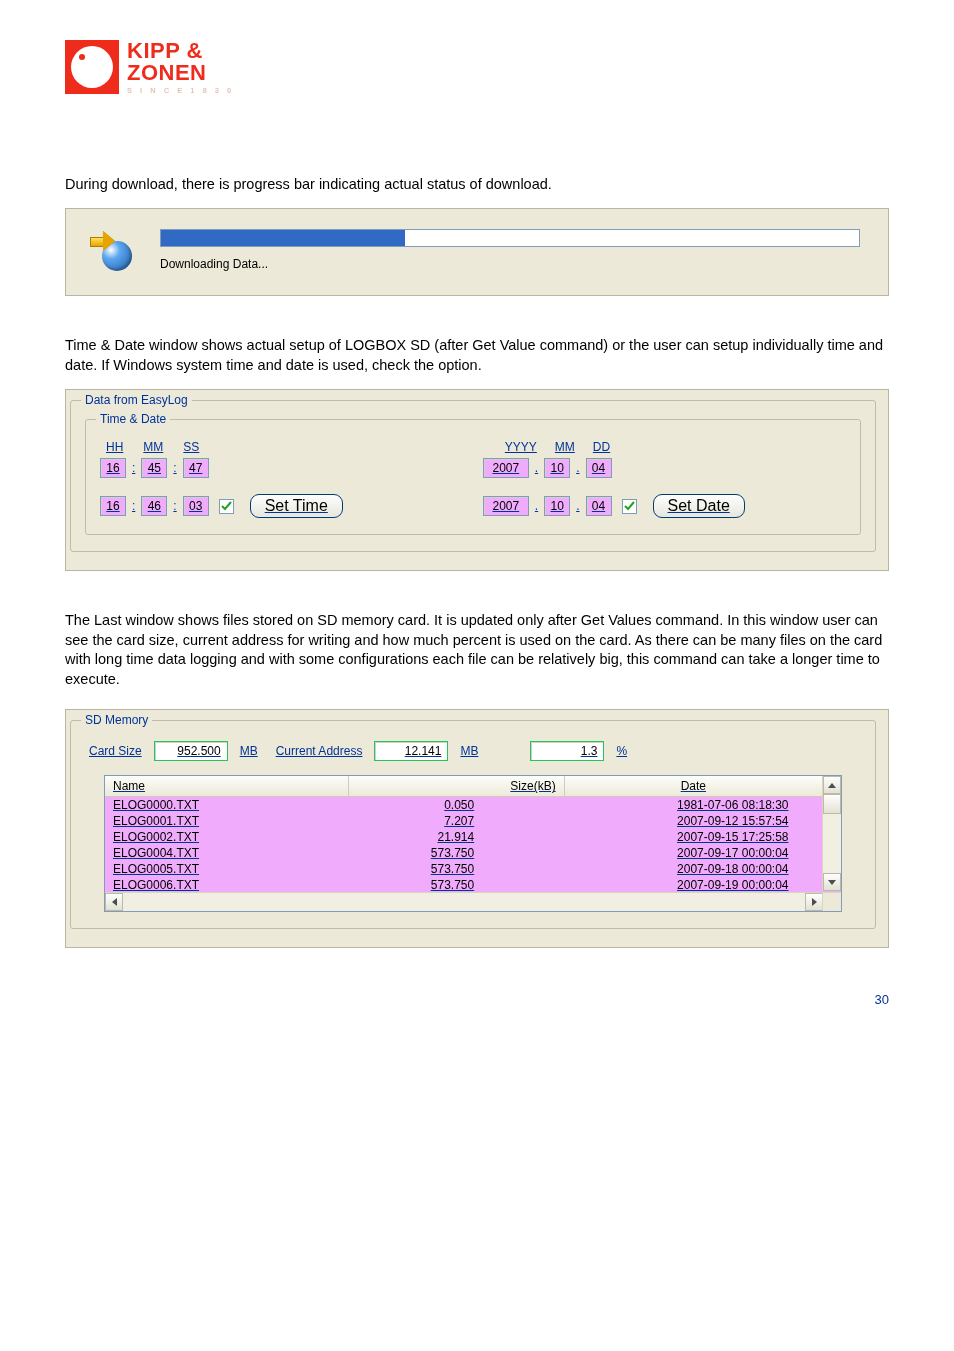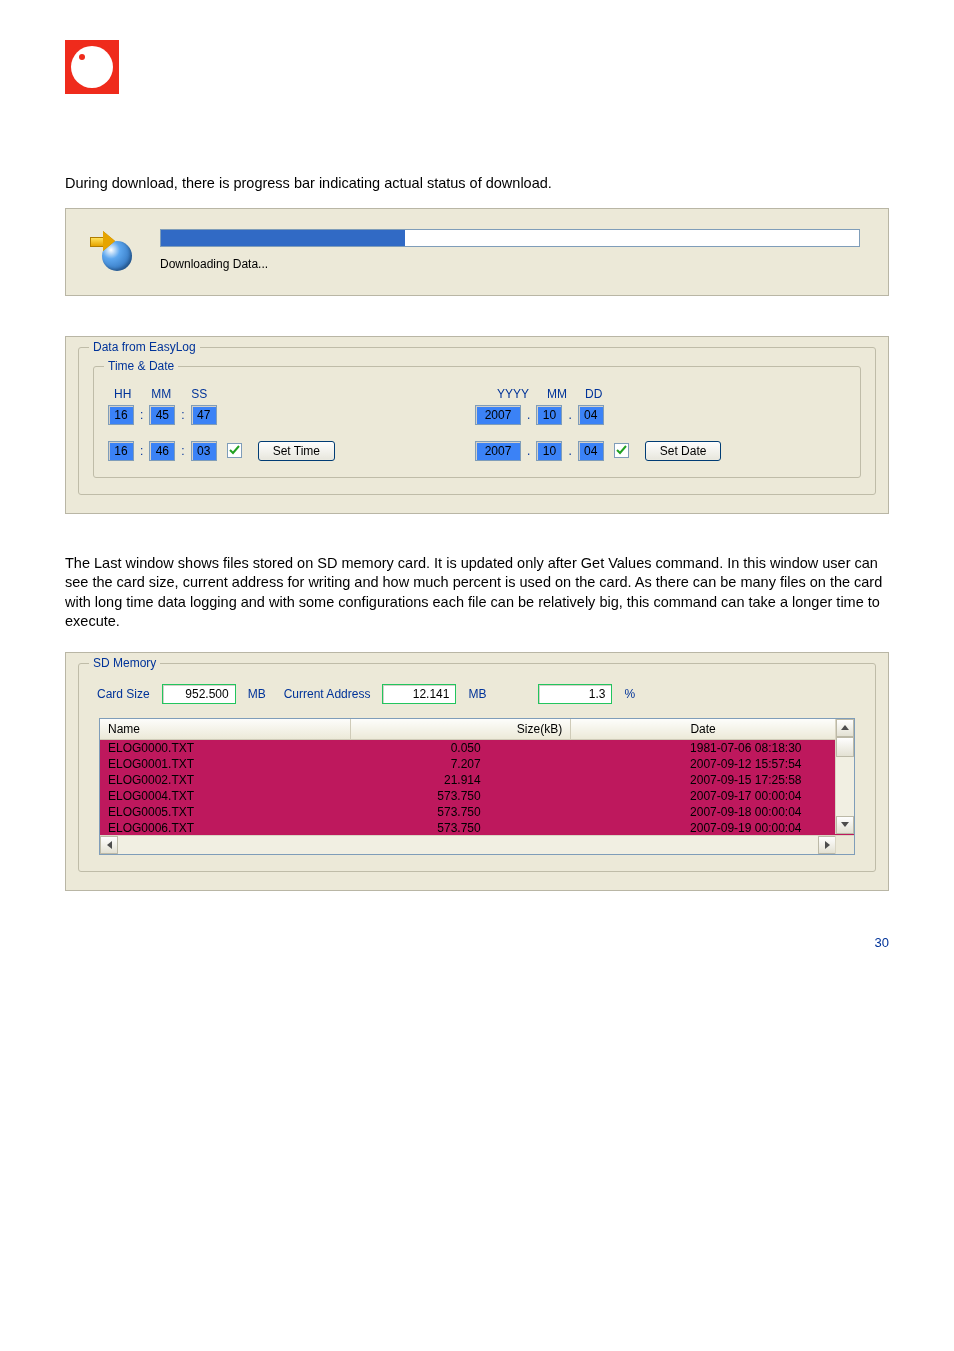--- a/index.html
+++ b/index.html
@@ -174,21 +174,22 @@
   .group > .legend {
     position: absolute;
     top: -8px;
     left: 10px;
     background: #ece9d8;
     padding: 0 4px;
     color: #003399;
     font-size: 12px;
   }
   .group-outer {
-    padding: 10px 12px 18px 12px;
+    padding: 10px 12px 18px 4px;
+    text-decoration: underline;
   }
   .inner-group {
     margin-top: 4px;
   }
 
   .td-row {
     display: flex;
     justify-content: flex-start;
     gap: 140px;
     margin-top: 6px;
@@ -204,21 +205,21 @@
   }
   .hdrs.date { gap: 18px; }
   .hdrs.date span:first-child { width: 48px; text-align: right; }
   .fieldrow {
     display: flex;
     align-items: center;
     gap: 6px;
   }
   .numbox, .yearbox {
     border: 1px solid #7f9db9;
-    background: #3b82f6;
+    background: #f0abfc;
     color: #000;
     font-family: Tahoma, sans-serif;
     font-size: 12px;
     width: 24px;
     height: 18px;
     text-align: center;
     line-height: 18px;
     box-shadow: inset 1px 1px 0 #d4d0c8;
   }
   .yearbox { width: 44px; }
@@ -233,24 +234,24 @@
     display: inline-flex;
     align-items: center;
     justify-content: center;
     margin-left: 4px;
     margin-right: 10px;
   }
   .chk svg { display: block; }
   .btn {
     border: 1px solid #003c74;
     background: linear-gradient(#fefefe, #e7e6dc);
-    border-radius: 3px;
+    border-radius: 9px;
     color: #000;
     font-family: Tahoma, sans-serif;
-    font-size: 12px;
+    font-size: 16px;
     padding: 2px 14px;
     box-shadow: inset 0 0 1px #fff;
   }
 
   
   .sdtop {
     display: flex;
     align-items: center;
     gap: 12px;
     margin: 6px 4px 14px 4px;
@@ -266,22 +267,22 @@
     width: 66px;
     height: 18px;
     text-align: right;
     line-height: 18px;
     padding-right: 6px;
     box-shadow: inset 1px 1px 0 #d4d0c8;
   }
 
   .listwrap {
     border: 1px solid #7f9db9;
-    background: #be185d;
-    margin: 0 6px;
+    background: #f0abfc;
+    margin: 0 19px;
     position: relative;
   }
   table.list {
     width: 100%;
     border-collapse: collapse;
     font-family: Tahoma, sans-serif;
     font-size: 12px;
     color: #000;
   }
   table.list thead th {
@@ -386,20 +387,25 @@
 </head>
 <body>
 
 <div class="page">
 
   <div class="logo">
     <div class="logo-mark">
       <div class="inner"></div>
       <div class="arc"></div>
       <div class="dot"></div>
+    </div>
+    <div class="logo-text">
+      <span class="l1">KIPP &amp;</span>
+      <span class="l2">ZONEN</span>
+      <span class="l3">S I N C E   1 8 3 0</span>
     </div>
   </div>
 
   <p class="body-text">During download, there is progress bar indicating actual status of download.</p>
 
   <div class="win" style="padding:20px 20px 24px 20px;">
     <div class="dlg">
       <div class="icon">
         <div class="globe"></div>
         <div class="arrow">
@@ -409,20 +415,21 @@
       </div>
       <div class="right">
         <div class="progress">
           <div class="fill"></div>
         </div>
         <div class="label">Downloading Data...</div>
       </div>
     </div>
   </div>
 
+  <p class="body-text">Time &amp; Date window shows actual setup of LOGBOX SD (after Get Value command) or the user can setup individually time and date. If Windows system time and date is used, check the option.</p>
 
   <div class="win group-outer">
     <div class="group">
       <span class="legend">Data from EasyLog</span>
       <div class="group inner-group">
         <span class="legend">Time &amp; Date</span>
 
         <div class="td-row">
 
           <div class="td-col">

